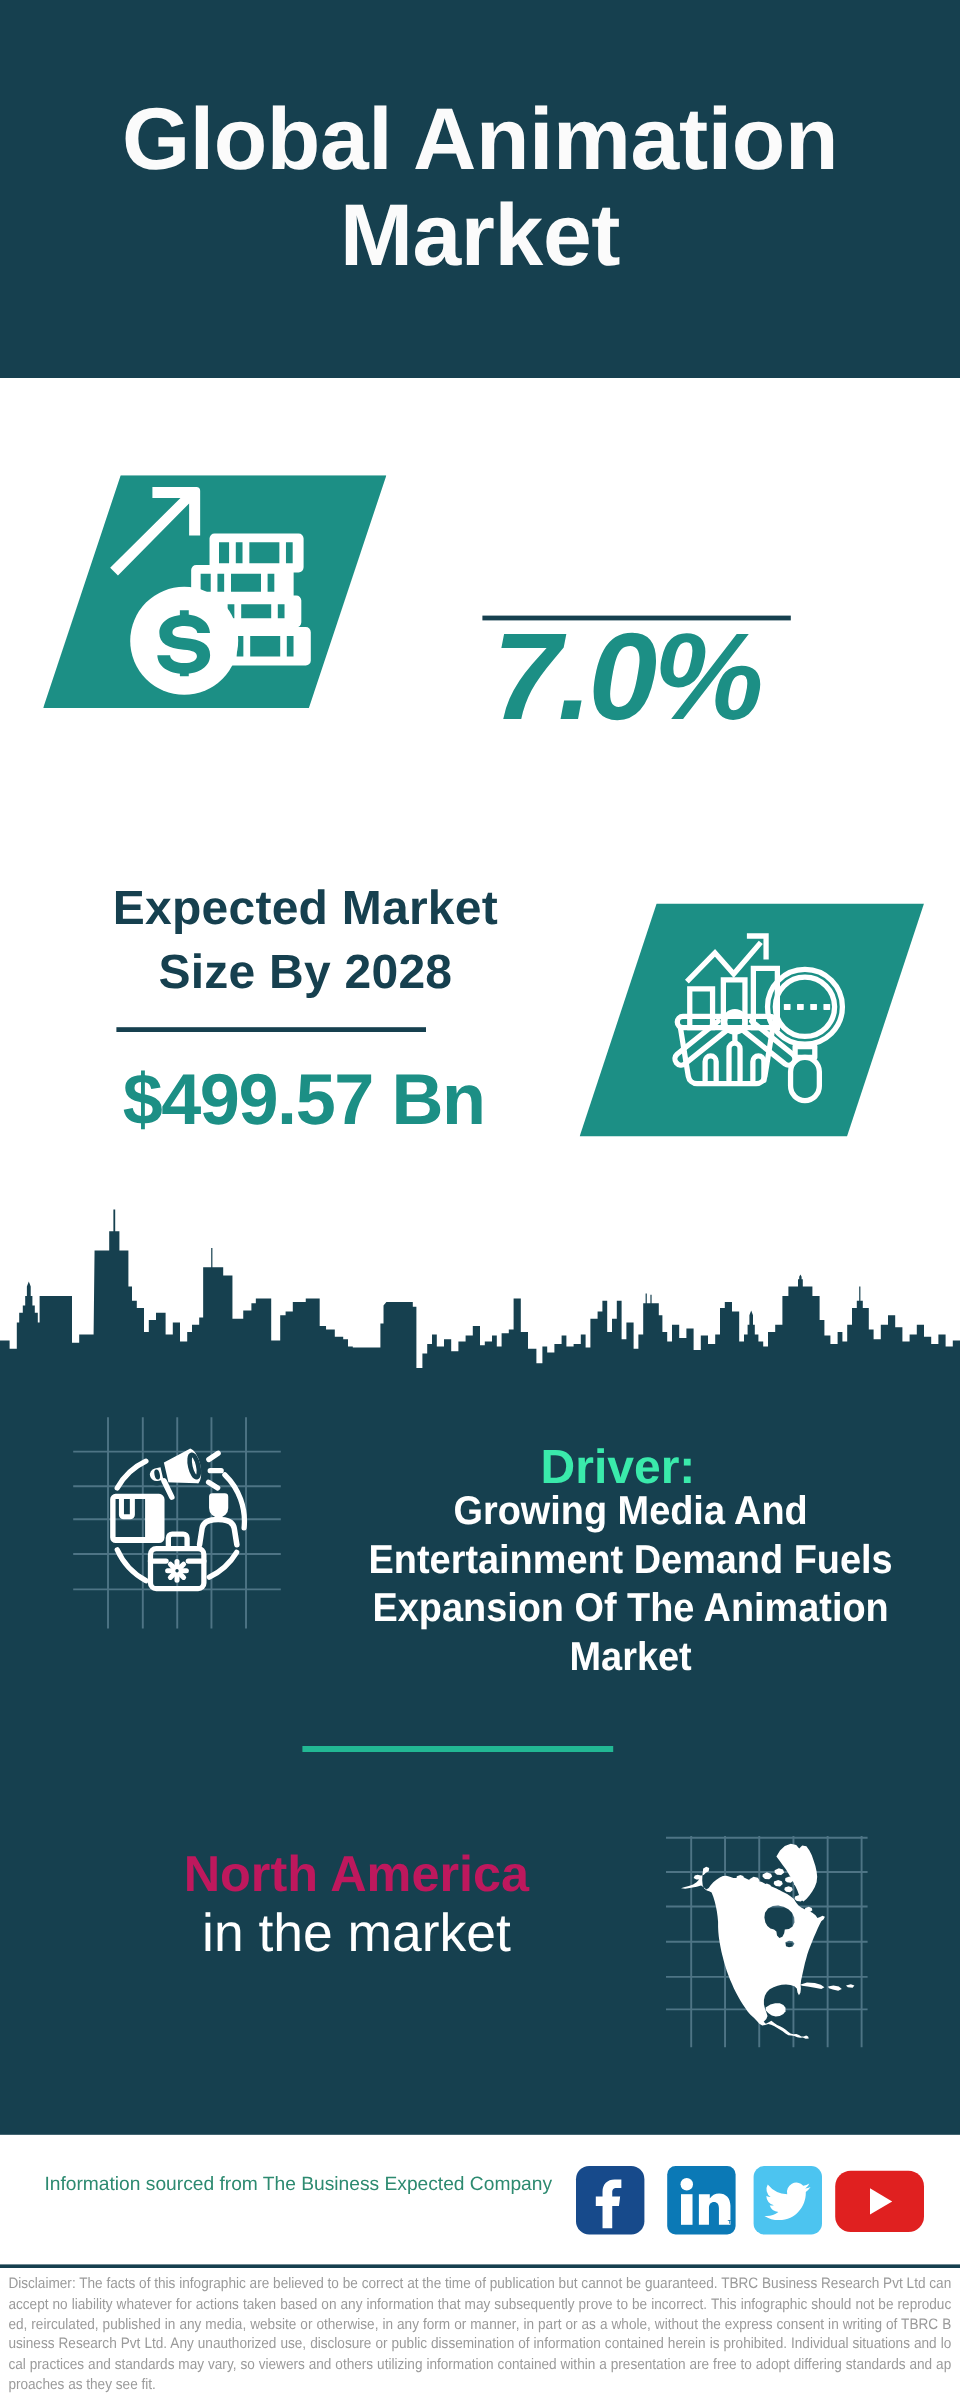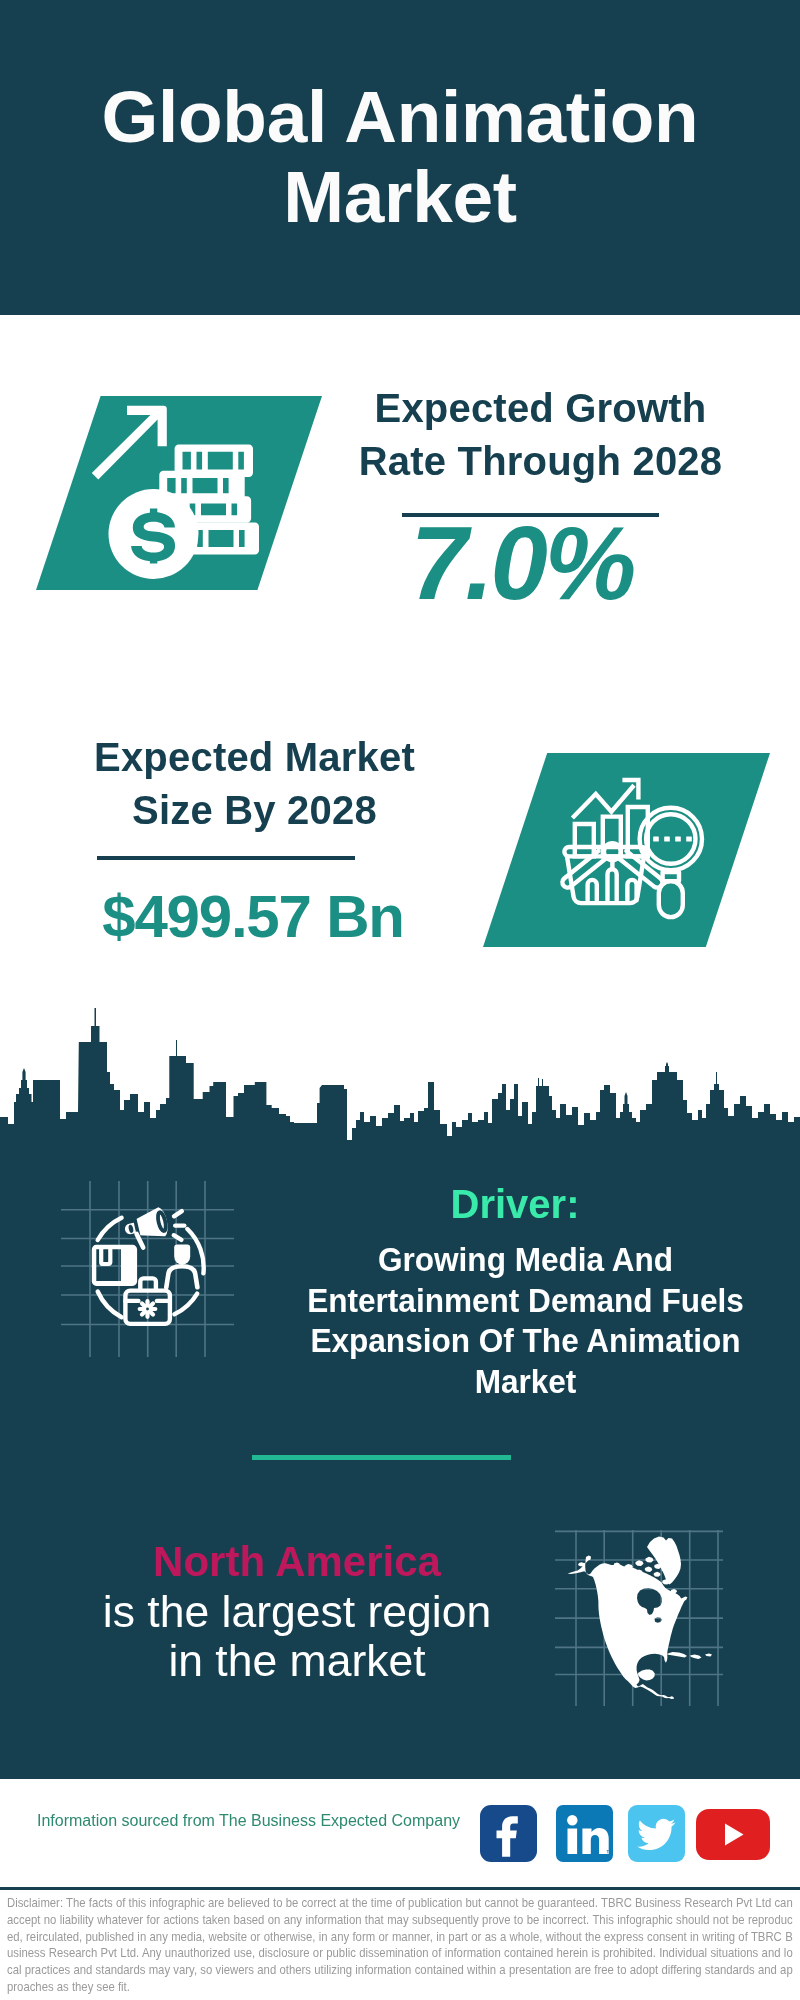--- a/index.html
+++ b/index.html
@@ -16,21 +16,21 @@
   .para svg{position:absolute;left:0;top:0;}
 
   .stat-head{position:absolute;color:#16404f;font-weight:bold;font-size:34px;line-height:44px;text-align:center;}
   .rule{position:absolute;height:4px;background:#16404f;}
   .stat-val{position:absolute;color:#1c8f85;font-weight:bold;text-align:center;}
 
   
   .darkblock{position:absolute;left:0;width:800px;background:#16404f;}
   .skyline{position:absolute;left:0;width:800px;}
 
-  .driver-label{position:absolute;text-align:center;color:#3aeaab;font-weight:bold;font-size:36px;line-height:40px;}
+  .driver-label{position:absolute;text-align:center;color:#3aeaab;font-weight:bold;font-size:36px;line-height:40px;margin-top:19px;}
   .driver-text{position:absolute;text-align:center;color:#ffffff;font-weight:bold;font-size:27px;line-height:40px;}
   .greenrule{position:absolute;height:5px;background:#22b894;}
 
   .region-hi{color:#be185d;font-weight:bold;font-size:42px;line-height:50px;}
   .region-text{position:absolute;text-align:center;color:#ffffff;font-size:44.5px;line-height:49px;font-weight:normal;}
 
   
   .src-text{position:absolute;color:#2d8a70;font-size:16px;line-height:21px;}
   .footline{position:absolute;left:0;height:3px;background:#16404f;}
   .disclaimer{position:absolute;color:#9a9a9a;font-size:12.6px;line-height:16.8px;text-align:justify;word-break:break-all;transform:scaleX(0.9);transform-origin:left top;}
@@ -69,21 +69,20 @@
       <g fill="#1c8f85">
         <path d="M113.9,112.5 h7.4 v7.6 h-7.4 z M113.9,159.0 h7.4 v8.6 h-7.4 z"></path>
         <path d="M117.6,116.6 c-12.4,0 -20.8,6 -20.8,14.8 c0,8.6 7,12.8 20.5,14 c7.8,0.7 10.8,2.2 10.8,5.4
                  c0,3.5 -4.2,5.8 -10.7,5.8 c-6.9,0 -11.3,-2.5 -11.7,-6.5 h-10.6 c0.4,9.4 9.2,15.4 22.1,15.4
                  c13.5,0 21.9,-6.4 21.9,-15.7 c0,-9 -7.2,-13 -21.2,-14.2 c-7.9,-0.6 -10.2,-2.1 -10.2,-4.8
                  c0,-3.3 4,-5.1 10.2,-5.1 c6.3,0 10.2,2.3 10.5,5.8 h10.6 c-0.4,-9.1 -8.7,-15.4 -21.6,-15.4 z"></path>
       </g>
     </svg>
   </div>
 
-  <div class="stat-head" style="left:340px;top:382px;width:401px;font-size:40px;line-height:53px;letter-spacing:0.2px;">Expected Growth Rate Through 2028</div>
   <div class="rule" style="left:402px;top:513px;width:257px;"></div>
   <div class="stat-val" style="left:330px;top:513px;width:384px;font-size:103px;line-height:102px;letter-spacing:-3px;font-style:italic;">7.0%</div>
 
   <div class="para" style="left:483px;top:753px;width:287px;height:194px;background:none;">
     <svg width="287" height="194" viewBox="0 0 287 194">
       <polygon points="64.2,0 287,0 222.8,194 0,194" fill="#1c8f85"></polygon>
       <g fill="none" stroke="#ffffff" stroke-width="4.4" stroke-linecap="butt" stroke-linejoin="miter">
 
         <polyline points="89.4,65 112.8,41 128.4,58.6 151,32.3"></polyline>
         <polyline points="139.4,27 155.4,27 155.4,46.6"></polyline>
@@ -191,21 +190,20 @@
       </g>
     </g>
   </svg>
 
   <div class="driver-label" style="left:270px;top:1182px;width:490px;font-size:40px;line-height:44px;">Driver:</div>
   <div class="driver-text" style="left:288px;top:1240px;width:475px;font-size:33.5px;line-height:40.5px;transform:scaleX(0.942);transform-origin:center top;">Growing Media And Entertainment Demand Fuels Expansion Of The Animation Market</div>
   <div class="greenrule" style="left:252px;top:1455px;width:259px;"></div>
 
   <div class="region-text" style="left:64px;top:1537px;width:466px;">
     <div class="region-hi">North America</div>
-    <div>is the largest region</div>
     <div>in the market</div>
   </div>
 
   <div class="src-text" style="left:37px;top:1810px;">
     <div>Information sourced from The Business Expected Company</div>
   </div>
 
   <a class="social" style="left:480px;top:1805px;width:57px;height:57px;background:#174a8b;border-radius:11px;">
     <svg width="57" height="57" viewBox="0 0 57 57">
       <path d="M37.8,11.2 h-5.6 c-6.1,0 -10.1,4 -10.1,10.2 v4.1 h-5.6 v7.8 h5.6 v18.5 h8.1 v-18.5 h5.6 l1,-7.8 h-6.6 v-3.3

